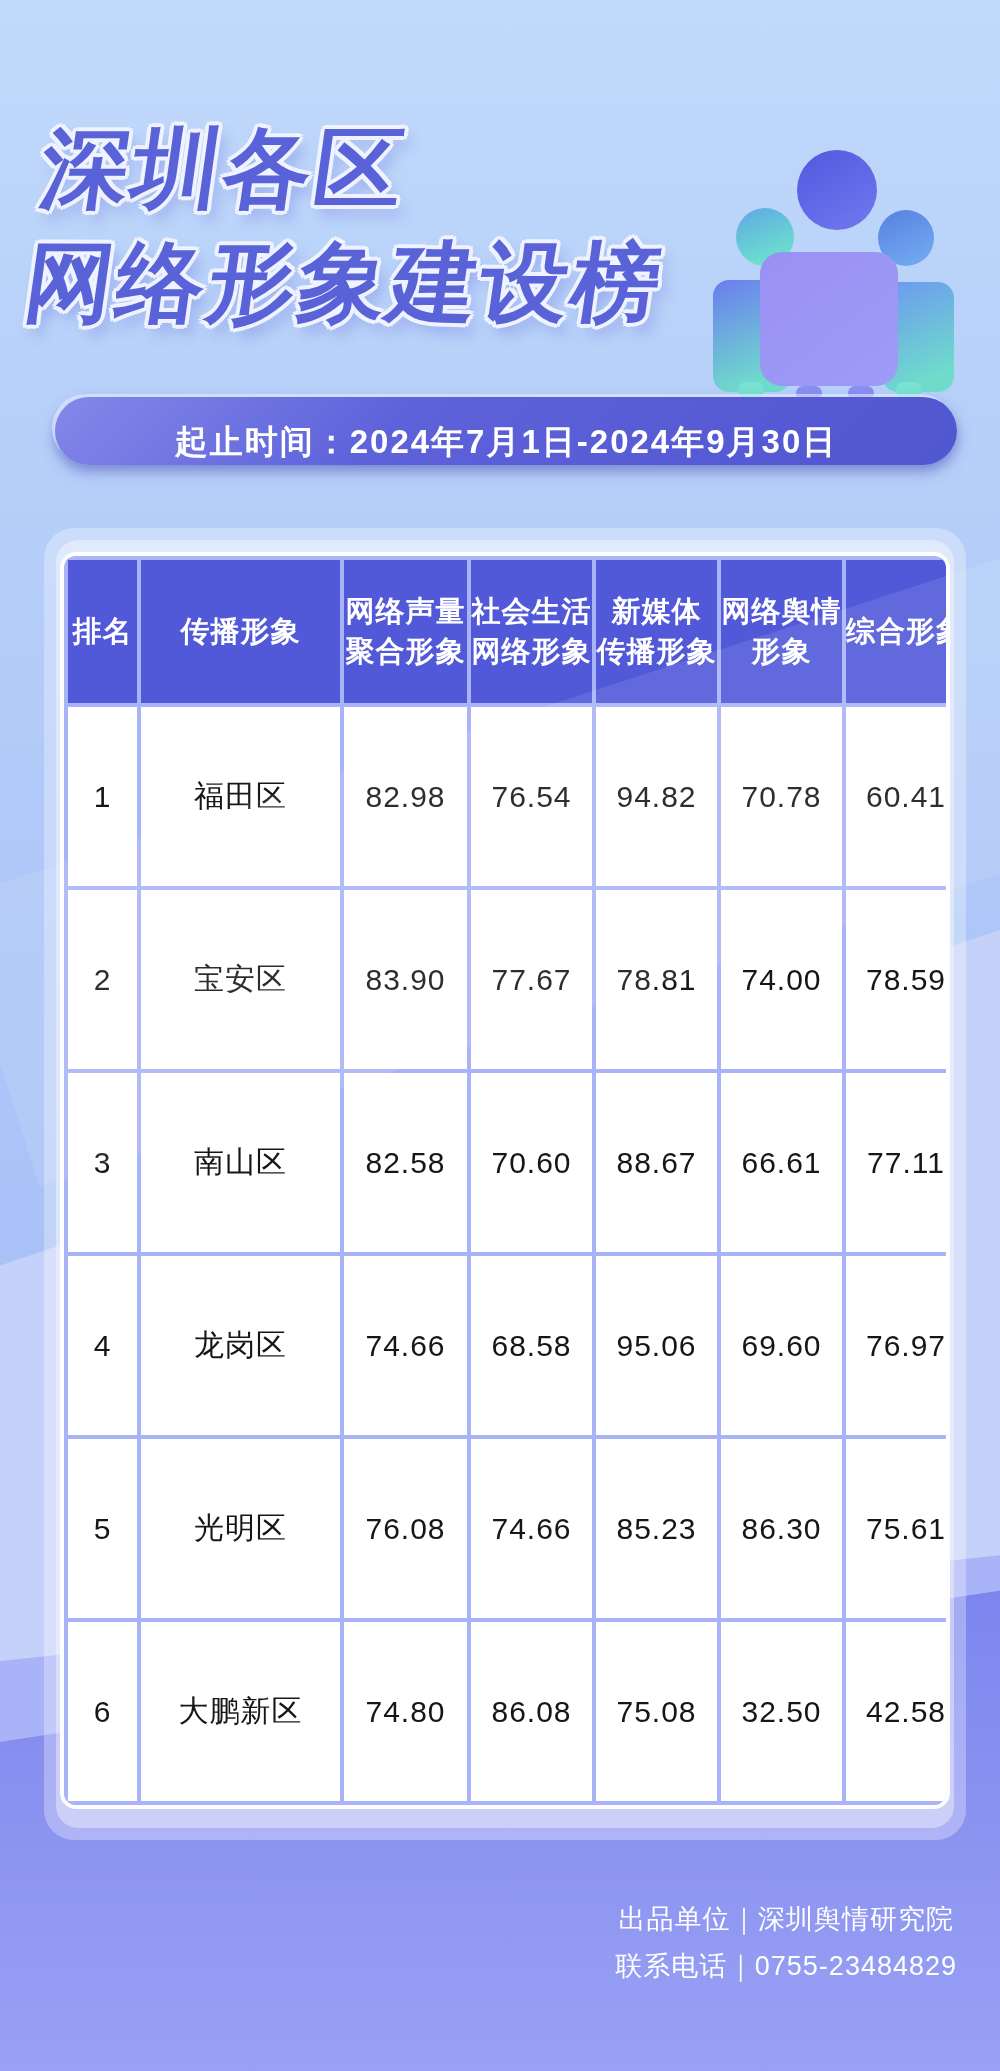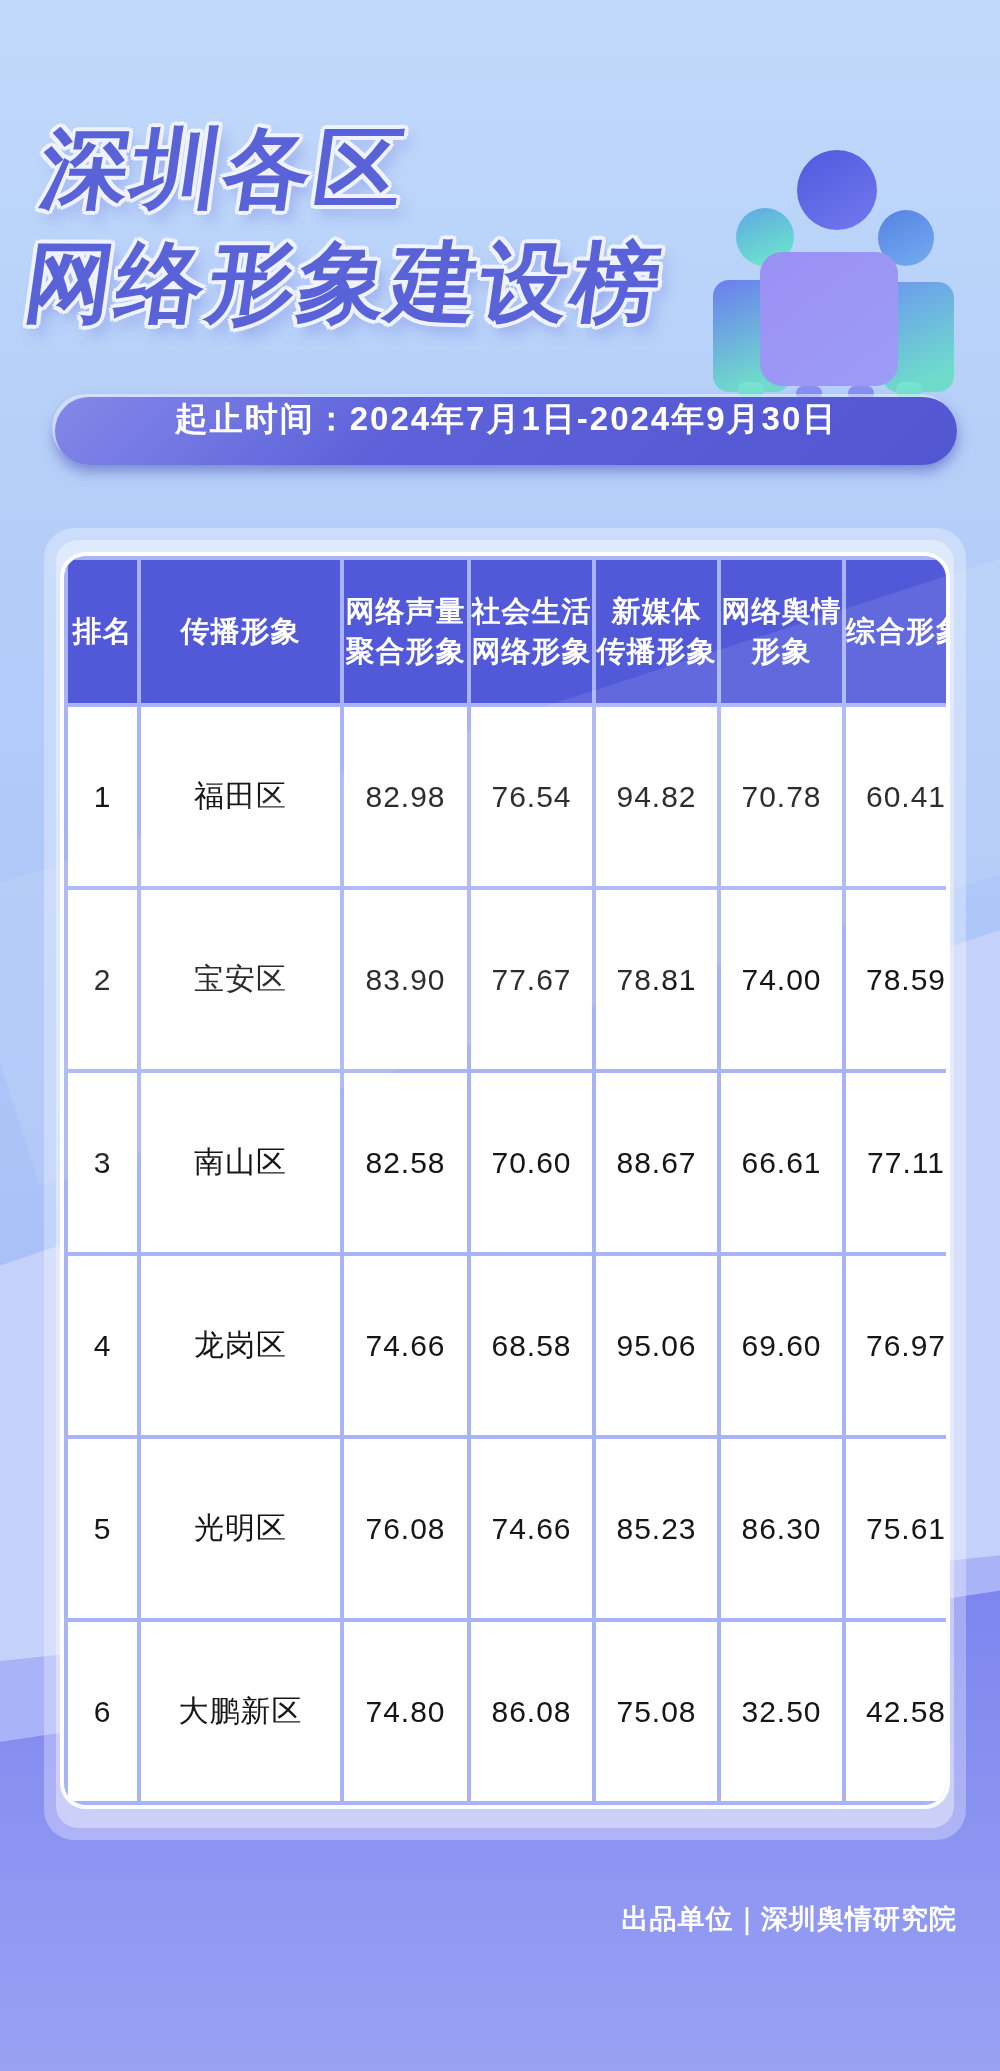--- a/index.html
+++ b/index.html
@@ -27,55 +27,55 @@
     white-space:nowrap;
   }
   
   .icon-people{position:absolute;left:698px;top:138px;z-index:2;}
   
   .banner{
     position:absolute;left:55px;top:397px;width:902px;height:68px;z-index:4;
     border-radius:34px;
     background:linear-gradient(135deg,#8488e9 0%,#5d62da 38%,#5156d1 100%);
     box-shadow:-3px -3px 0 rgba(238,243,255,0.55), 0 6px 14px rgba(66,71,176,0.55);
-    display:flex;align-items:flex-start;justify-content:center;
+    display:flex;align-items:flex-end;justify-content:center;
   }
   .banner-text{color:#ffffff;font-size:33px;font-weight:bold;letter-spacing:2px;}
   
   .panel{
     position:absolute;left:44px;top:528px;width:922px;height:1312px;z-index:3;
     border-radius:30px;background:rgba(255,255,255,0.30);
   }
   .panel::before{
     content:"";position:absolute;inset:12px;border-radius:22px;
     background:rgba(255,255,255,0.38);
   }
   .sheen{
     position:absolute;left:-80px;top:180px;width:1200px;height:300px;z-index:6;
     background:rgba(255,255,255,0.10);transform:rotate(-18deg);pointer-events:none;
   }
   .table-frame{
     position:absolute;left:16px;top:24px;width:882px;z-index:5;
-    border:4px solid rgba(255,255,255,0.95);border-radius:26px;overflow:hidden;
+    border:4px solid rgba(255,255,255,0.95);border-radius:16px;overflow:hidden;
   }
   table.rank{border-collapse:collapse;table-layout:fixed;width:874px;}
   table.rank th,table.rank td{
     border:4px solid #a9b4f8;text-align:center;vertical-align:middle;padding:0;
   }
   table.rank th{
     background:#5159d8;color:#ffffff;font-weight:bold;font-size:29px;
     line-height:1.35;white-space:pre-line;letter-spacing:1px;
   }
   table.rank td{background:#ffffff;color:#161616;font-size:30px;letter-spacing:1px;}
   table.rank thead tr{height:147px;}
   table.rank tbody tr{height:183px;}
   
   .footer{
     position:absolute;right:43px;top:1896px;z-index:4;text-align:center;
-    color:#ffffff;font-size:27px;line-height:47px;letter-spacing:1px;font-weight:bold;
+    color:#ffffff;font-size:27px;line-height:47px;letter-spacing:1px;
   }
 </style>
 </head>
 <body>
 
 <div class="poster">
 
   <div class="bg-layer bg-periwinkle"></div>
   <div class="bg-layer bg-band"></div>
   <div class="bg-layer bg-purple"></div>
@@ -202,15 +202,16 @@
             <td>42.58</td>
           </tr>
         </tbody>
       </table>
     </div>
     <div class="sheen"></div>
   </div>
 
   <div class="footer">
     <div>出品单位｜深圳舆情研究院</div>
+    <div>联系电话｜0755-23484829</div>
   </div>
 
 </div>
 
 </body></html>

